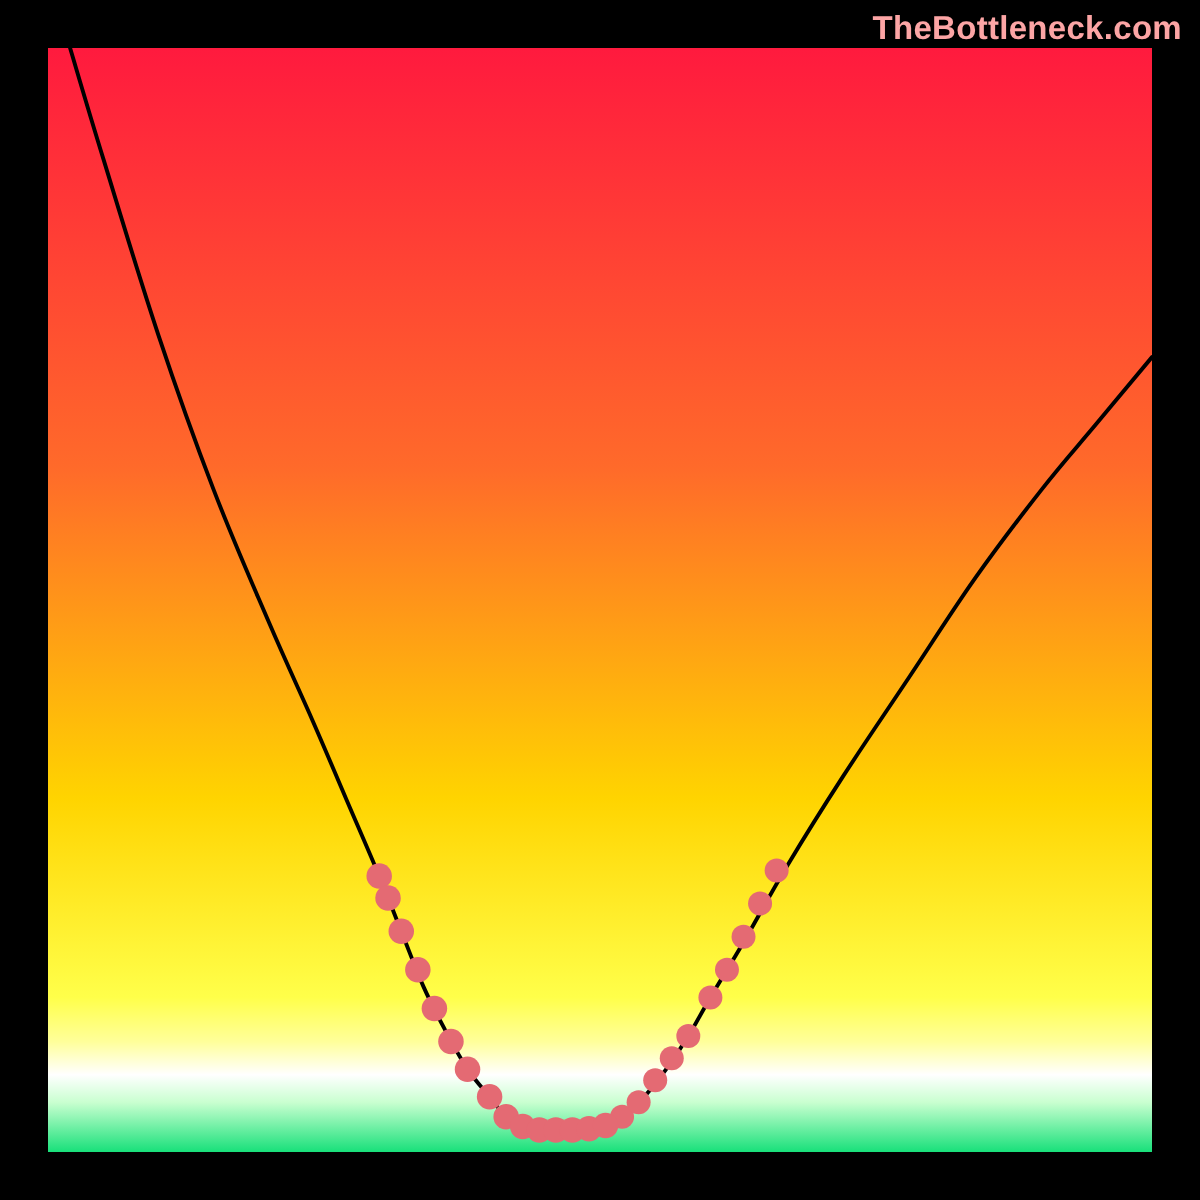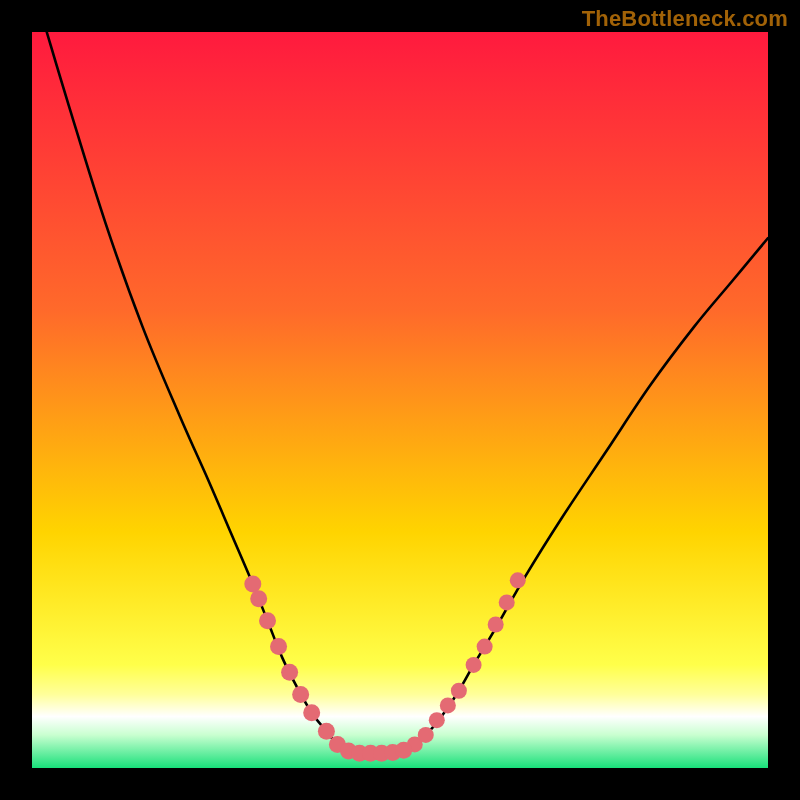--- a/index.html
+++ b/index.html
@@ -21,21 +21,21 @@
     left: 32px;
     top: 32px;
     width: 736px;
     height: 736px;
     overflow: hidden;
   }
   .watermark {
     position: absolute;
     top: 6px;
     right: 12px;
-    color: #a16207;
+    color: #fca5a5;
     font-size: 22px;
     font-weight: 600;
     letter-spacing: 0.2px;
     user-select: none;
   }
   svg { display: block; }
 </style>
 </head>
 <body>
 

